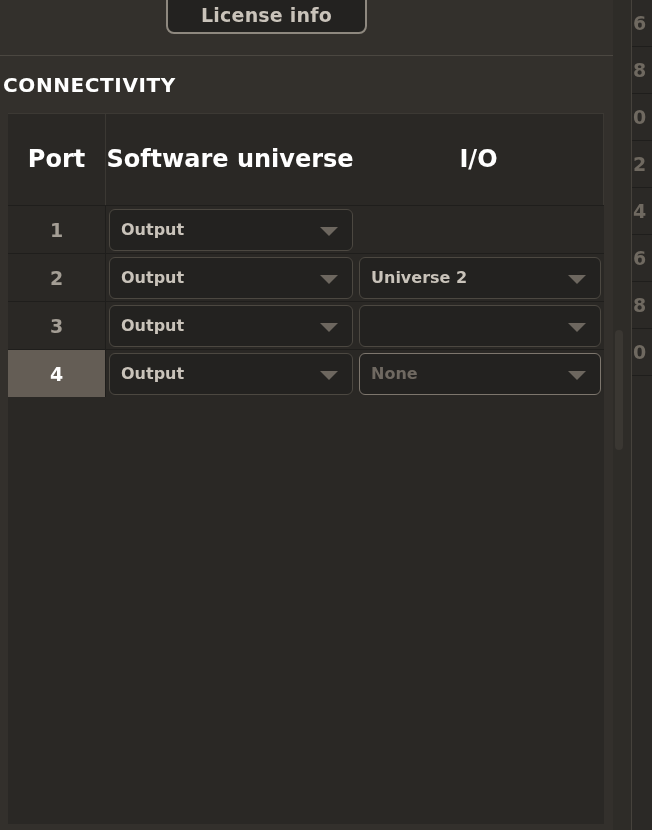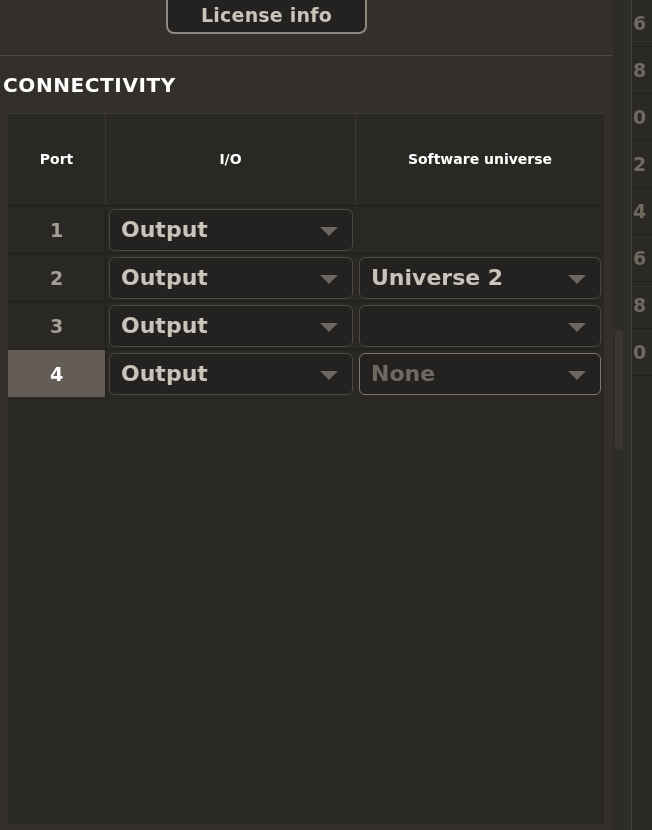--- a/index.html
+++ b/index.html
@@ -94,21 +94,21 @@
     border-top: 1px solid #3c3934;
   }
 
   .thead {
     display: flex;
     height: 91px;
     background: #2a2825;
   }
   .th {
     color: #ffffff;
-    font-size: 14px;
+    font-size: 24px;
     font-weight: bold;
     display: flex;
     align-items: center;
     justify-content: center;
     text-align: center;
     line-height: 1.28;
     box-sizing: border-box;
     background: #2a2825;
   }
   .th.port     { width: 98px;  border-right: 1px solid #3b3833; }
@@ -160,21 +160,21 @@
     box-sizing: border-box;
     width: 100%;
     height: 42px;
     background: #232220;
     border: 1px solid #4c4841;
     border-radius: 6px;
     display: flex;
     align-items: center;
     padding-left: 11px;
     color: #c9c3ba;
-    font-size: 22px;
+    font-size: 16px;
     font-weight: bold;
   }
   .combo.highlight {
     border-color: #7d766d;
   }
   .combo .val.dim {
     color: #6f6961;
   }
 
   .caret {
@@ -251,22 +251,22 @@
     </div>
 
     <div class="divider"></div>
 
     <div class="section-title">CONNECTIVITY</div>
 
     <div class="table">
 
       <div class="thead">
         <div class="th port">Port</div>
+        <div class="th universe">Software universe</div>
         <div class="th io">I/O</div>
-        <div class="th universe">Software universe</div>
       </div>
 
       <div class="tbody" id="tbody">
           <div class="row">
             <div class="cell-port">1</div>
             <div class="cell-combo io">
               <div class="combo">
                 <span class="val">Output</span>
                 <span class="caret"></span>
               </div>

